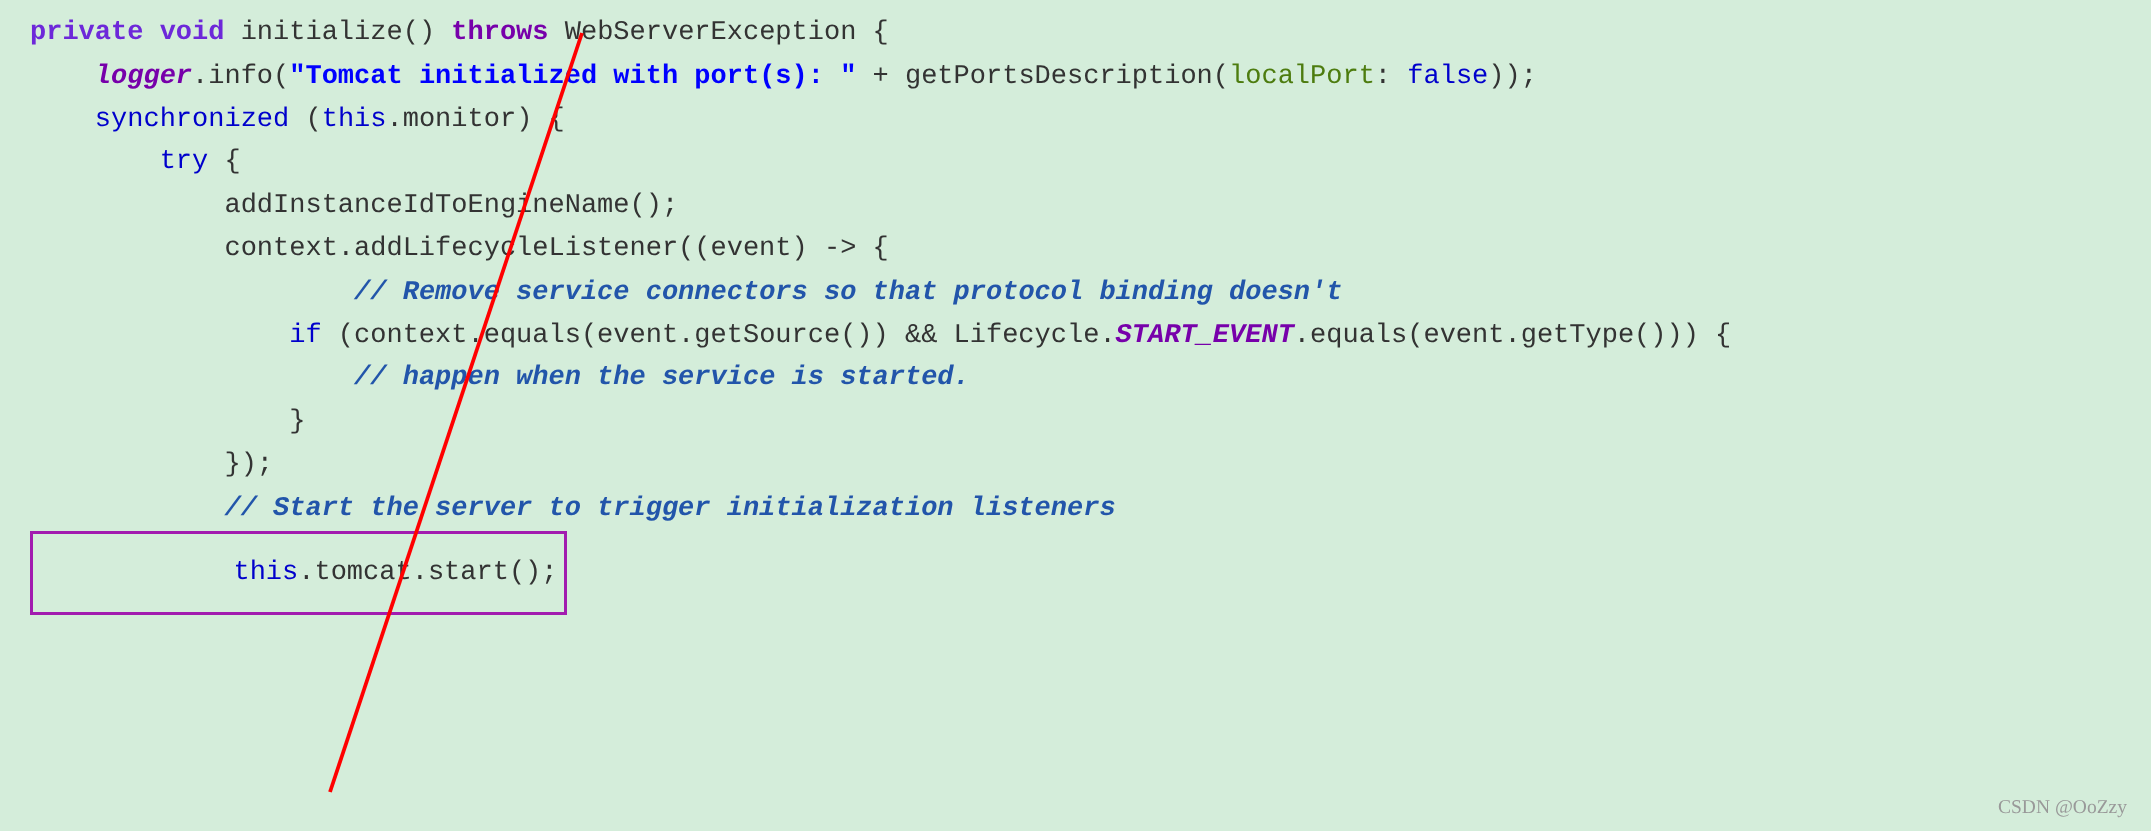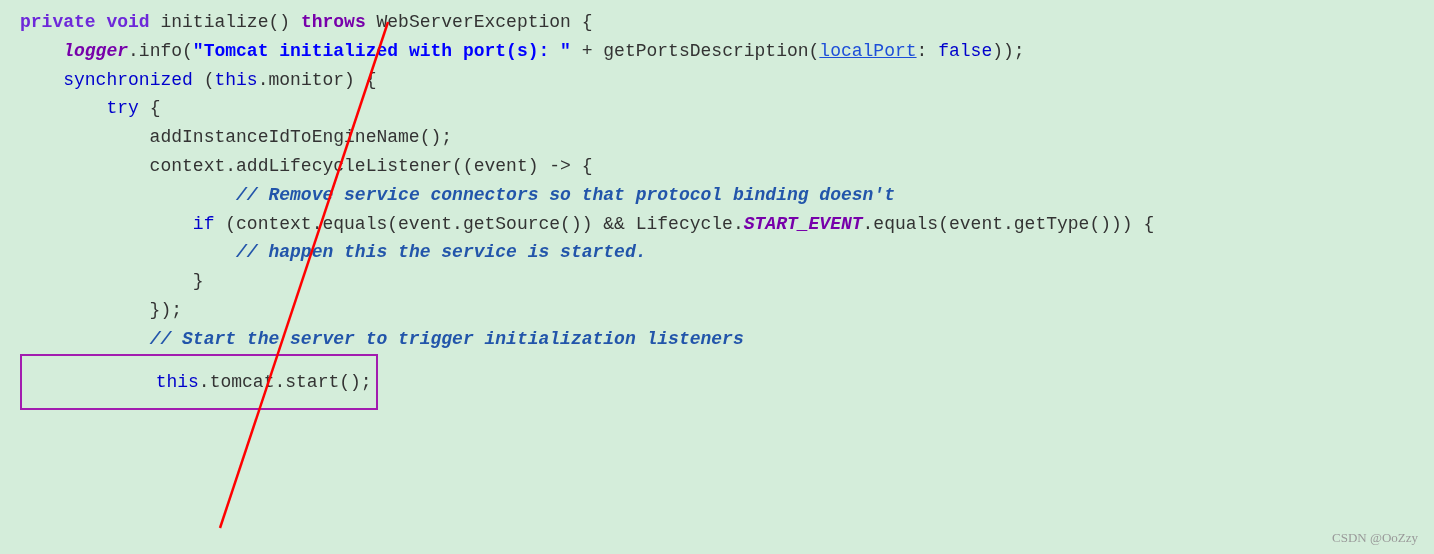--- a/index.html
+++ b/index.html
@@ -47,22 +47,21 @@
       font-weight: bold;
     }
 
     .comment {
       color: #2255aa;
       font-style: italic;
       font-weight: bold;
     }
 
     .param-name {
-      color: #1d4ed8;
-      text-decoration: underline;
+      color: #4d7c0f;
     }
 
     .italic-method {
       color: #7700aa;
       font-style: italic;
       font-weight: bold;
     }
 
     .throws-kw {
       color: #7700aa;
@@ -101,21 +100,21 @@
   <div id="code-block">
       <div class="code-line"><span class="kw">private </span><span class="kw">void </span><span class="plain">initialize</span><span class="plain">() </span><span class="throws-kw">throws</span><span class="plain"> WebServerException {</span></div>
       <div class="code-line"><span class="plain">    </span><span class="italic-method">logger</span><span class="plain">.info(</span><span class="string">"Tomcat initialized with port(s): "</span><span class="plain"> + getPortsDescription(</span><span class="param-name">localPort</span><span class="plain">: </span><span class="kw-blue">false</span><span class="plain">));</span></div>
       <div class="code-line"><span class="plain">    </span><span class="kw-blue">synchronized</span><span class="plain"> (</span><span class="kw-blue">this</span><span class="plain">.monitor) {</span></div>
       <div class="code-line"><span class="plain">        </span><span class="kw-blue">try</span><span class="plain"> {</span></div>
       <div class="code-line"><span class="plain">            addInstanceIdToEngineName();</span></div>
       <div class="code-line"><span class="plain"></span></div>
       <div class="code-line"><span class="plain">            context.addLifecycleListener((event) -&gt; {</span></div>
       <div class="code-line"><span class="plain">                    </span><span class="comment">// Remove service connectors so that protocol binding doesn't</span></div>
       <div class="code-line"><span class="plain">                </span><span class="kw-blue">if</span><span class="plain"> (context.equals(event.getSource()) &amp;&amp; Lifecycle.</span><span class="italic-method">START_EVENT</span><span class="plain">.equals(event.getType())) {</span></div>
-      <div class="code-line"><span class="plain">                    </span><span class="comment">// happen this the service is started.</span></div>
+      <div class="code-line"><span class="plain">                    </span><span class="comment">// happen when the service is started.</span></div>
       <div class="code-line"><span class="plain">                }</span></div>
       <div class="code-line"><span class="plain">            });</span></div>
       <div class="code-line"><span class="plain"></span></div>
       <div class="code-line"><span class="plain">            </span><span class="comment">// Start the server to trigger initialization listeners</span></div>
       <div class="code-line"><span class="highlighted-line"><span class="plain">            </span><span class="kw-blue">this</span><span class="plain">.tomcat.start();</span></span></div>
     </div>
 
   <svg class="annotation-line">
     <line x1="388" y1="22" x2="220" y2="528" stroke="red" stroke-width="2.5"></line>
   </svg>

